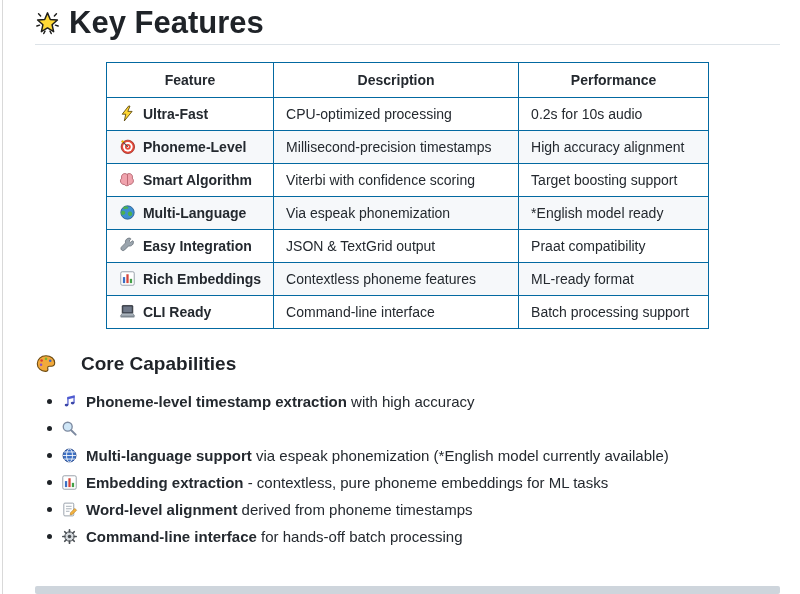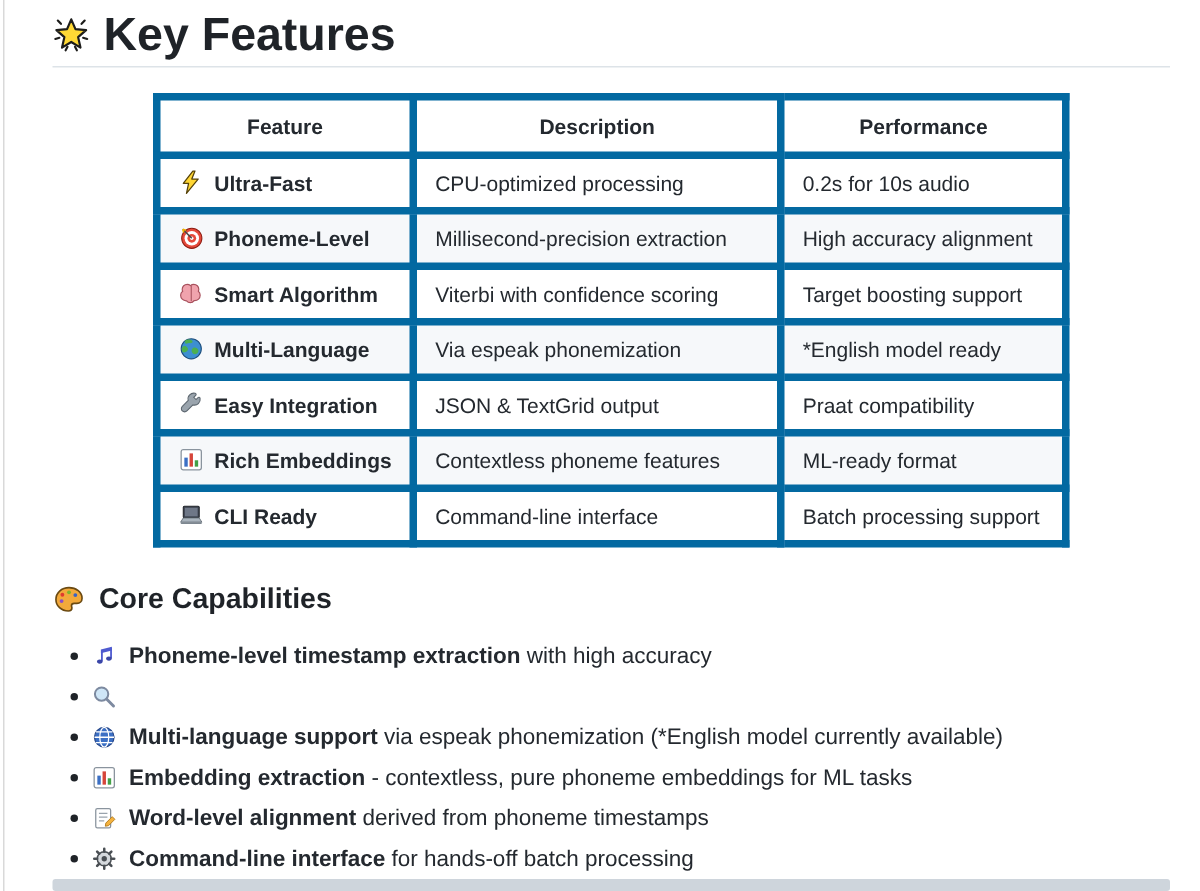--- a/index.html
+++ b/index.html
@@ -13,39 +13,39 @@
   .content{position:absolute;left:35px;top:0;width:745px;}
 
   
   .h2-row{
     display:flex;align-items:center;gap:9px;
     margin:8px 0 0 0;padding-bottom:6px;
     border-bottom:1px solid #dde3e8;
     font-size:31px;line-height:30px;font-weight:600;color:#1f2328;
   }
   .h3-row{
-    display:flex;align-items:center;gap:9px;
+    display:flex;align-items:center;gap:24px;
     margin:22px 0 0 0;
     font-size:19px;line-height:26px;font-weight:600;color:#1f2328;
   }
 
   
   .icon{display:inline-flex;flex:none;align-items:center;justify-content:center;}
   .icon svg{width:100%;height:100%;display:block;}
   .h-icon{width:25px;height:25px;}
   .h-icon-sm{width:22px;height:22px;}
 
   
   .table-wrap{width:100%;}
   table.features{
     border-collapse:collapse;margin:17px auto 0 auto;
     font-size:14px;line-height:20px;color:#24292f;
   }
   table.features th, table.features td{
-    border:5px solid #0369a1;padding:6px 12px;vertical-align:middle;
+    border:1px solid #0369a1;padding:6px 12px;vertical-align:middle;
   }
   table.features th{font-weight:600;text-align:center;padding:7px 12px;}
   table.features tbody tr:nth-child(even){background:#f6f8fa;}
   td.feature-cell{font-weight:400;white-space:nowrap;}
   td.feature-cell .icon{width:17px;height:17px;vertical-align:-3px;margin-right:7px;display:inline-block;}
 
   
   ul.caps{list-style:none;margin:16px 0 0 0;padding:0 0 0 12px;}
   ul.caps li{
     display:flex;align-items:center;margin-bottom:10px;
@@ -99,21 +99,21 @@
           </tr>
           <tr>
             <td class="feature-cell"><span class="icon"><svg viewBox="0 0 24 24">
                   <circle cx="12.5" cy="12.5" r="9.5" fill="#e5493a" stroke="#8f1d12" stroke-width="1"></circle>
                   <circle cx="12.5" cy="12.5" r="6.8" fill="#ffffff"></circle>
                   <circle cx="12.5" cy="12.5" r="4.1" fill="#e5493a"></circle>
                   <circle cx="12.5" cy="12.5" r="1.6" fill="#ffffff"></circle>
                   <path d="M12.5 12.5L4 4" stroke="#4a4a4a" stroke-width="1.5"></path>
                   <path d="M4 4l.9 3M4 4l3 .9" stroke="#f4b400" stroke-width="1.5"></path>
                 </svg></span><strong>Phoneme-Level</strong></td>
-            <td>Millisecond-precision extraction</td>
+            <td>Millisecond-precision timestamps</td>
             <td>High accuracy alignment</td>
           </tr>
           <tr>
             <td class="feature-cell"><span class="icon"><svg viewBox="0 0 24 24">
                   <path d="M8.2 3.6C5.6 3.6 3.5 5.7 3.5 8.3c0 .6.1 1.2.4 1.8C2.7 11 2 12.4 2 13.9c0 2.9 2.3 5.2 5.2 5.2h.4c.8 1.1 2.1 1.8 3.5 1.8 1.5 0 2.8-.7 3.6-1.9h.5c2.9 0 5.2-2.3 5.2-5.2 0-1.4-.6-2.8-1.7-3.7.2-.6.4-1.2.4-1.8 0-2.6-2.1-4.7-4.7-4.7-1.2 0-2.3.4-3.1 1.2-.9-.8-2-1.2-3.1-1.2z" fill="#f0a3ad" stroke="#a8525e" stroke-width="1.1"></path>
                   <path d="M12 4.8v14.6" stroke="#a8525e" stroke-width="1" fill="none"></path>
                 </svg></span><strong>Smart Algorithm</strong></td>
             <td>Viterbi with confidence scoring</td>
             <td>Target boosting support</td>
           </tr>

